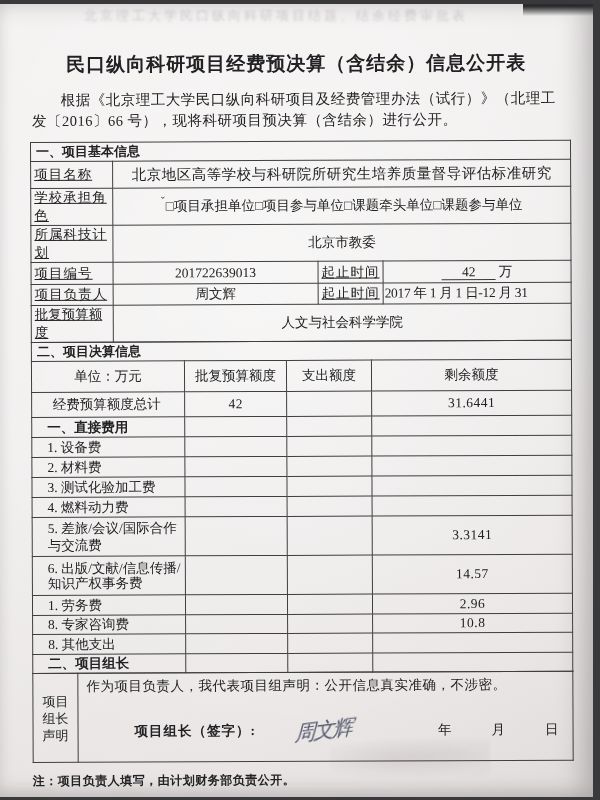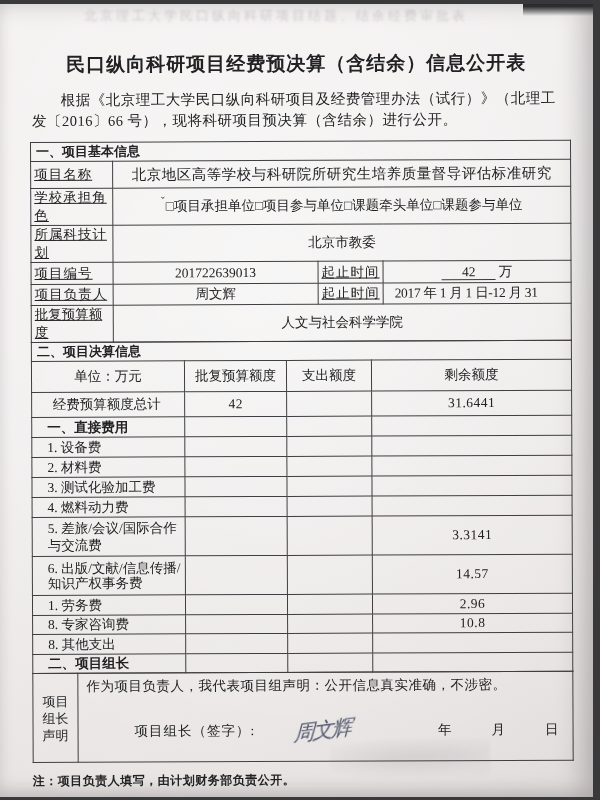--- a/index.html
+++ b/index.html
@@ -82,21 +82,21 @@
   .budget-label.center { text-align: center; padding-left: 0; }
   .semi { font-weight: 600; }
   .stm-side { text-align: center; font-size: 13px; }
   .stm-side span { display: block; line-height: 17px; }
   .stm-cell { vertical-align: top; padding: 4px 6px 0 8px; }
   .stm-decl { font-size: 13.5px; letter-spacing: 0.5px; }
   .stm-signrow {
     display: flex; align-items: center;
     margin-top: 22px; font-size: 13.5px;
   }
-  .stm-signlabel { margin-left: 48px; font-weight: 400; letter-spacing: 1px; }
+  .stm-signlabel { margin-left: 48px; font-weight: 700; letter-spacing: 1px; }
   .signature {
     margin-left: 38px;
     font-size: 21px;
     font-style: italic;
     color: #565b6f;
     transform: rotate(-7deg) skewX(-10deg);
     filter: blur(0.4px);
     letter-spacing: -2px;
   }
   .stm-dates { margin-left: auto; display: flex; gap: 40px; margin-right: 8px; }
@@ -153,21 +153,21 @@
         <tr style="height:22px">
           <td class="lbl">项目编号</td>
           <td class="c">201722639013</td>
           <td class="lbl">起止时间</td>
           <td class="c"><span class="underlined">42</span> <span>万</span></td>
         </tr>
         <tr style="height:21px">
           <td class="lbl">项目负责人</td>
           <td class="c">周文辉</td>
           <td class="lbl">起止时间</td>
-          <td style="padding:0 11px; letter-spacing:-0.3px;">2017 年 1 月 1 日-12 月 31</td>
+          <td style="padding:0 1px; letter-spacing:-0.3px;">2017 年 1 月 1 日-12 月 31</td>
         </tr>
         <tr style="height:19px">
           <td class="lbl" style="letter-spacing:0">批复预算额度</td>
           <td colspan="3" class="c">人文与社会科学学院</td>
         </tr>
       </tbody>
         </table>
 
       <table>
         <colgroup>

